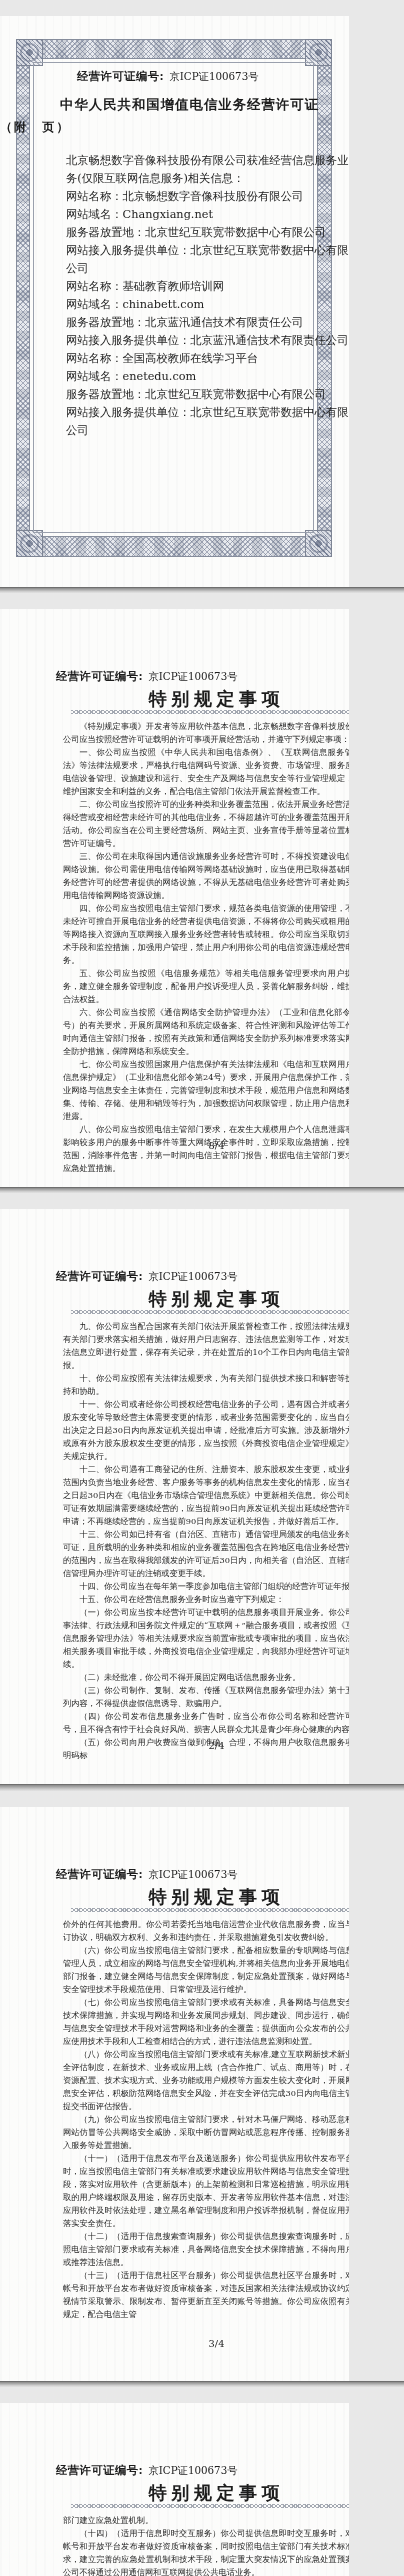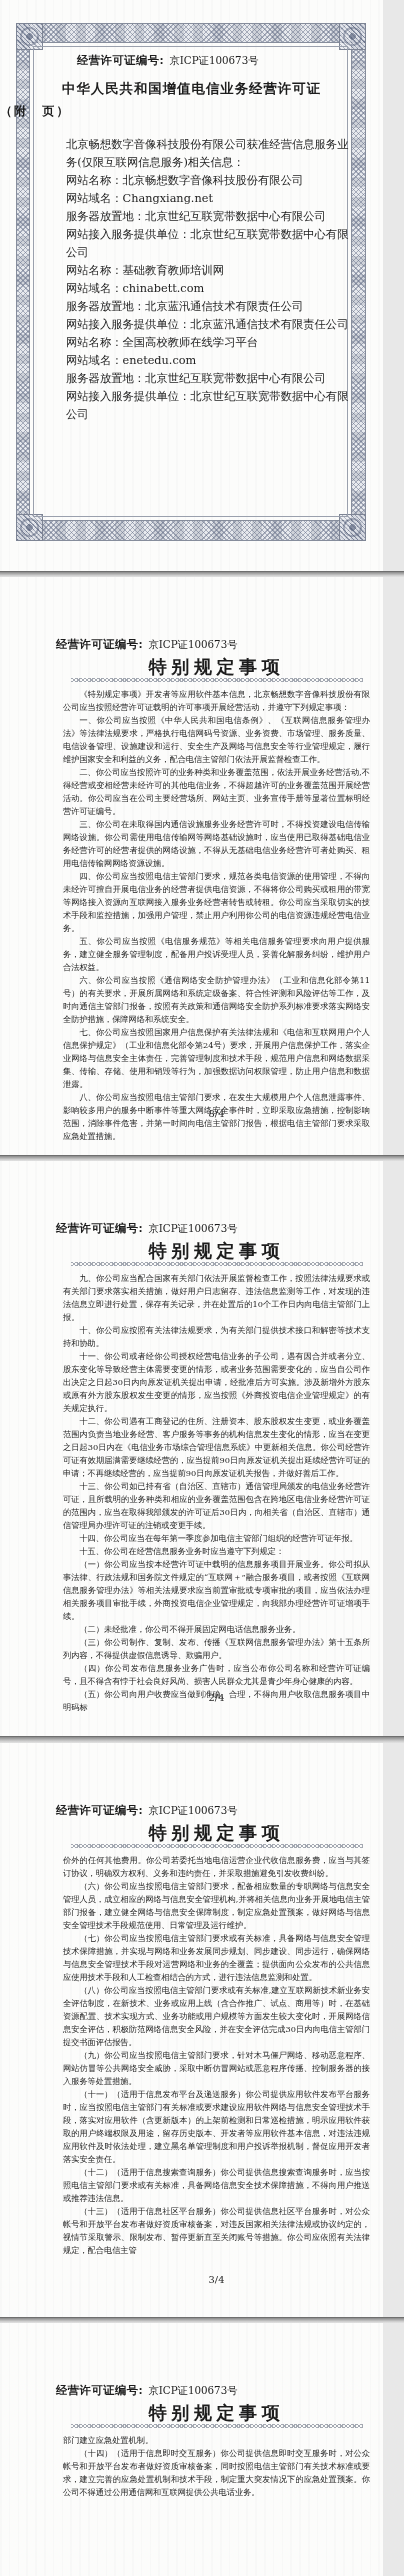--- a/index.html
+++ b/index.html
@@ -1,18 +1,18 @@
 <!DOCTYPE html>
 <html lang="zh" style="font-size:8.2px"><head>
 <meta charset="utf-8">
 <style>
   html,body { margin:0; padding:0; background:#e8e8e8; }
   body { width:405px; font-family:"DejaVu Serif","Liberation Serif",serif; color:#1d1d1d; }
-  .page { position:relative; width:383px; background:#fcfcfb; overflow:hidden;
-          background-image:repeating-linear-gradient(90deg, rgba(120,125,135,0.03) 0 1.5px, rgba(255,255,255,0) 1.5px 8.8px); }
+  .page { position:relative; width:349px; background:#fcfcfb; overflow:hidden;
+          background-image:repeating-linear-gradient(90deg, rgba(120,125,135,0.03) 0 1.5px, rgba(255,255,255,0) 1.5px 8.8px);margin-top:16px; }
   #page1 { height:571px; }
   #page2 { height:578px; }
   #page3 { height:575px; }
   #page4 { height:574px; }
   #page5 { height:551px; }
   .sep { height:6.2px; background:linear-gradient(#898989,#cfcfcf 70%,#e3e3e3); border-top:0.5px solid #6f6f6f; box-sizing:border-box; }
 
   
   .frame { position:absolute; left:15.5px; top:23px; right:17.5px; bottom:30px; }
   .orn { position:absolute; border:0.5px solid #868d9c; box-sizing:border-box;
@@ -34,21 +34,21 @@
       radial-gradient(circle at 50% 50%, rgba(90,100,125,0.65) 0 3.1px, rgba(255,255,255,0) 3.6px 7.2px, rgba(90,100,125,0.45) 7.7px 9.3px, rgba(255,255,255,0) 9.8px),
       repeating-linear-gradient(45deg, rgba(100,110,135,0.5) 0 1px, rgba(230,232,238,0.7) 1px 3.1px); }
   .corner.tl { left:0; top:0; } .corner.tr { right:0; top:0; }
   .corner.bl { left:0; bottom:0; } .corner.br { right:0; bottom:0; }
   .frame-inner-line { position:absolute; left:17.5px; right:17.5px; top:23px; bottom:24px; border:0.5px solid #9aa0ad; }
 
   
   .cert-head { position:absolute; top:53px; left:77px; white-space:nowrap; }
   .lic-label { font-size:11.3px; font-weight:bold; letter-spacing:0.5px; }
   .lic-value { font-size:10.3px; margin-left:5.2px; }
-  .cert-title { position:absolute; top:80px; left:0; width:100%; text-align:center;
+  .cert-title { position:absolute; top:80px; left:15px; width:100%; text-align:center;
                 font-size:13.4px; font-weight:bold; letter-spacing:1px; }
   .cert-sub { position:absolute; top:103px; left:0; width:100%; text-align:left;
               font-size:12px; font-weight:bold; letter-spacing:2.1px; }
   .cert-body { position:absolute; top:136px; left:66px; width:293px; font-size:11.3px; line-height:18px; }
   .cert-body p { margin:0; }
   .cert-lines div { margin:0; }
 
   
   .prov-head { position:absolute; top:60px; left:56px; white-space:nowrap; }
   .prov-title { position:absolute; top:78px; left:63px; width:307px; text-align:center;

